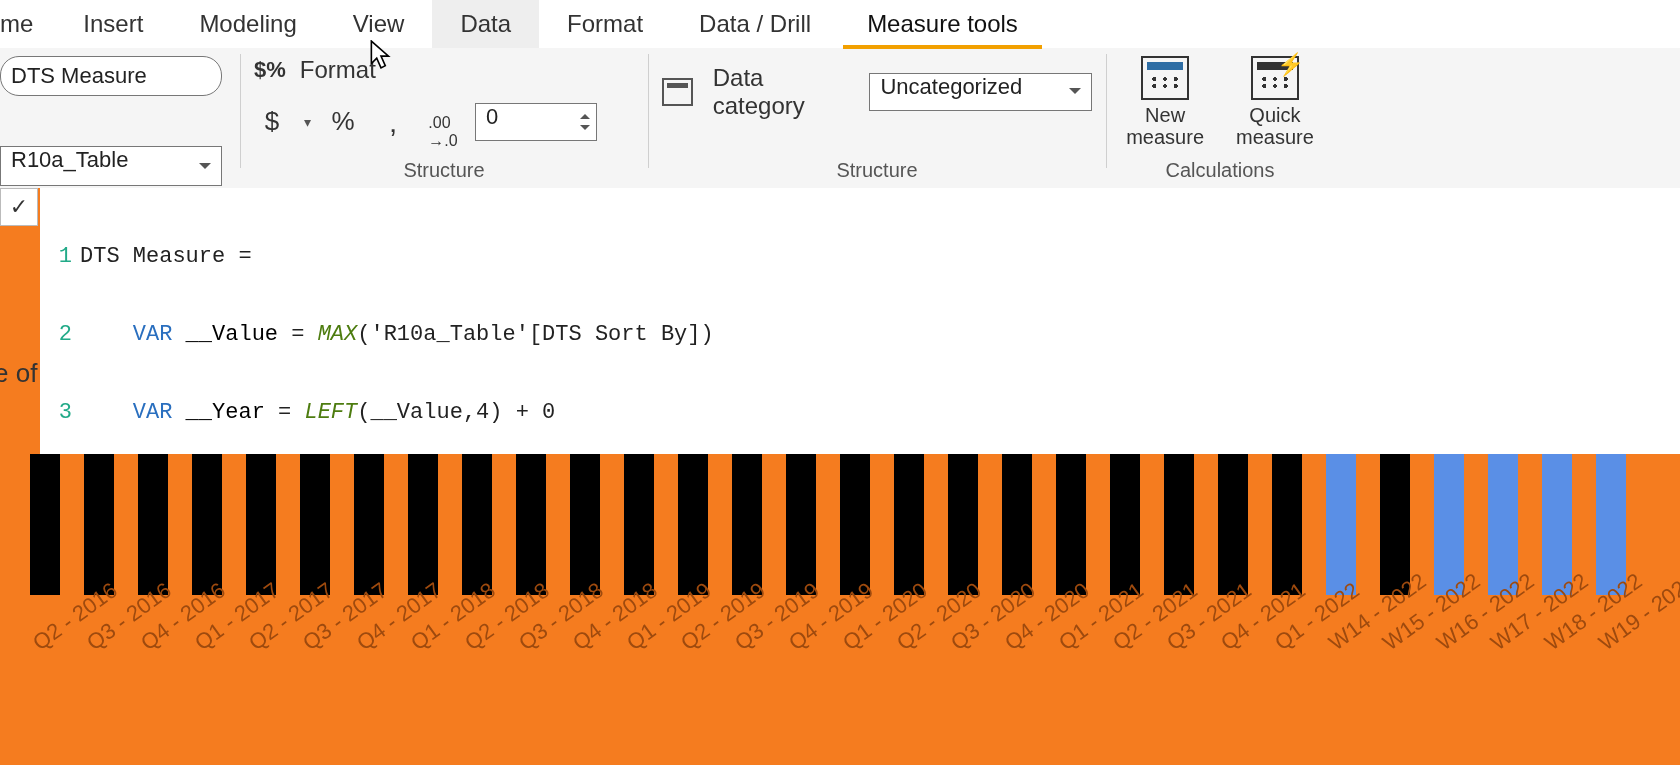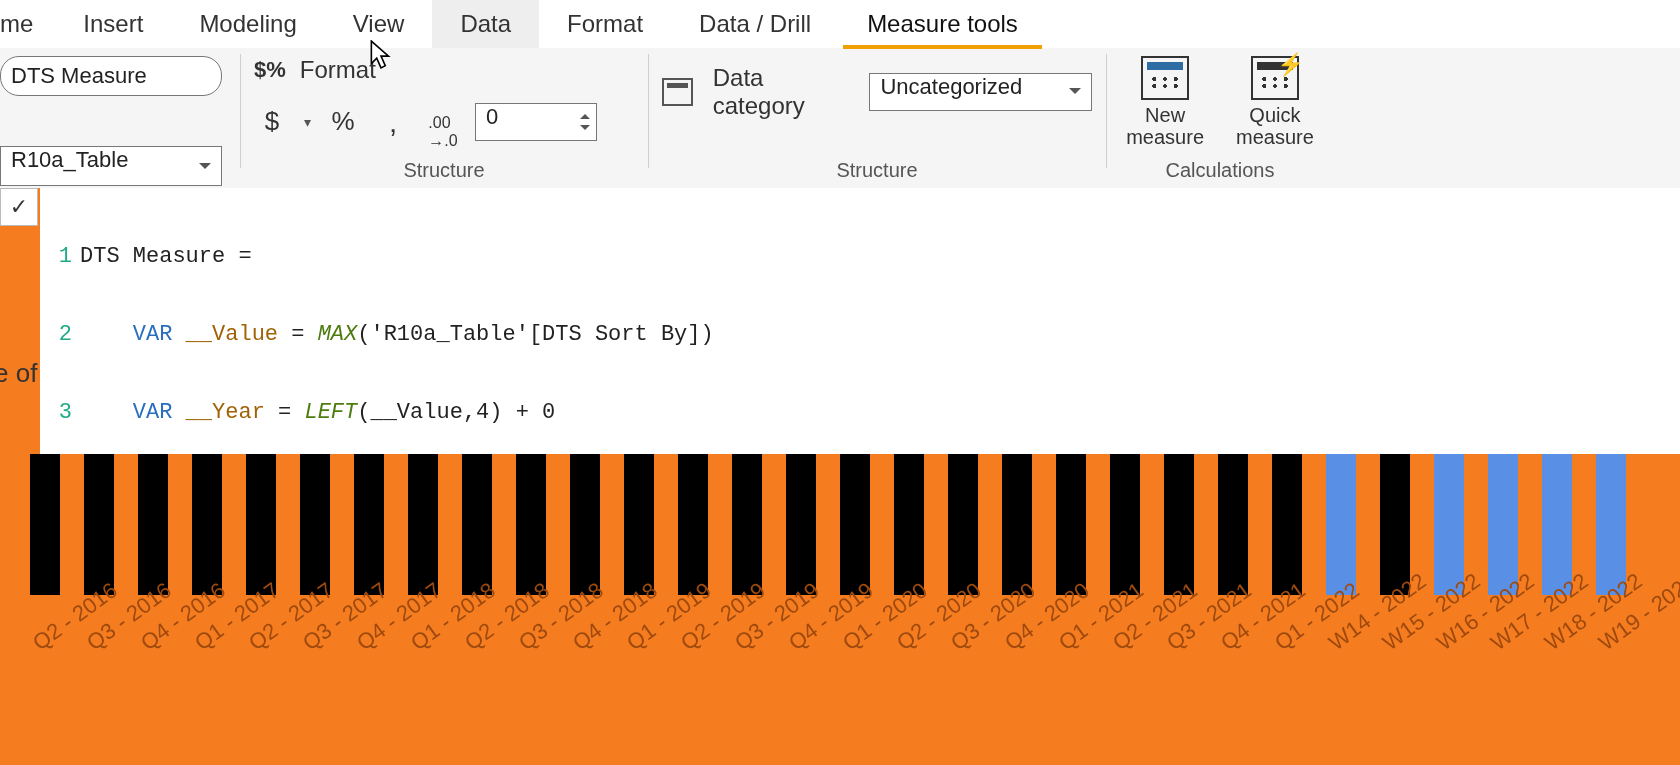--- a/index.html
+++ b/index.html
@@ -54,21 +54,21 @@
   .leftrail{position:absolute;left:0;top:0;width:36px;height:36px;background:#fff;border:1px solid #bbb;display:flex;align-items:center;justify-content:center;}
   .check{font-size:22px;color:#333;}
   .pagelabel{position:absolute;left:-6px;top:170px;font-size:26px;color:#333;}
   
   .editor{position:absolute;left:40px;right:0;top:0;height:266px;background:#fff;font-family:Consolas,"Courier New",monospace;font-size:22px;line-height:26px;white-space:pre;overflow:hidden;}
   .gutter{position:absolute;left:0;top:0;bottom:0;width:38px;text-align:right;color:#2a8;padding:4px 6px 0 0;box-sizing:border-box;}
   .gutter div{height:26px;}
   .code{position:absolute;left:40px;right:0;top:4px;color:#222;}
   .code .ln{height:26px;}
   .kw{color:#2a6fbf;}
-  .vn{color:#a16207;}
+  .vn{color:#000000;}
   .fn{color:#4d7c0f;font-style:italic;}
   
   .chart{position:absolute;left:30px;right:0;top:266px;bottom:0;}
   .bars{position:absolute;left:0;right:0;top:0;bottom:170px;display:flex;align-items:flex-end;}
   .bar{width:30px;margin-right:24px;background:#000;height:100%;}
   .bar.blue{background:#5a8fe6;}
   .xlabels{position:absolute;left:-10px;right:0;bottom:60px;height:100px;}
   .xl{position:absolute;transform:rotate(-36deg);transform-origin:left top;font-size:22px;color:#9e4a0e;white-space:nowrap;}
   .cursor{position:absolute;left:370px;top:40px;width:22px;height:30px;pointer-events:none;}
   .cursor svg{width:100%;height:100%;}

